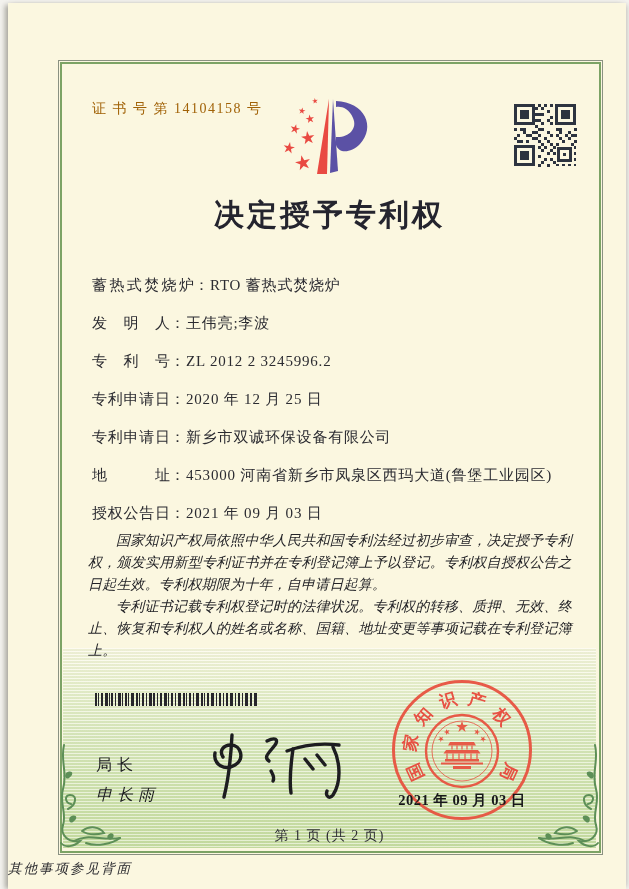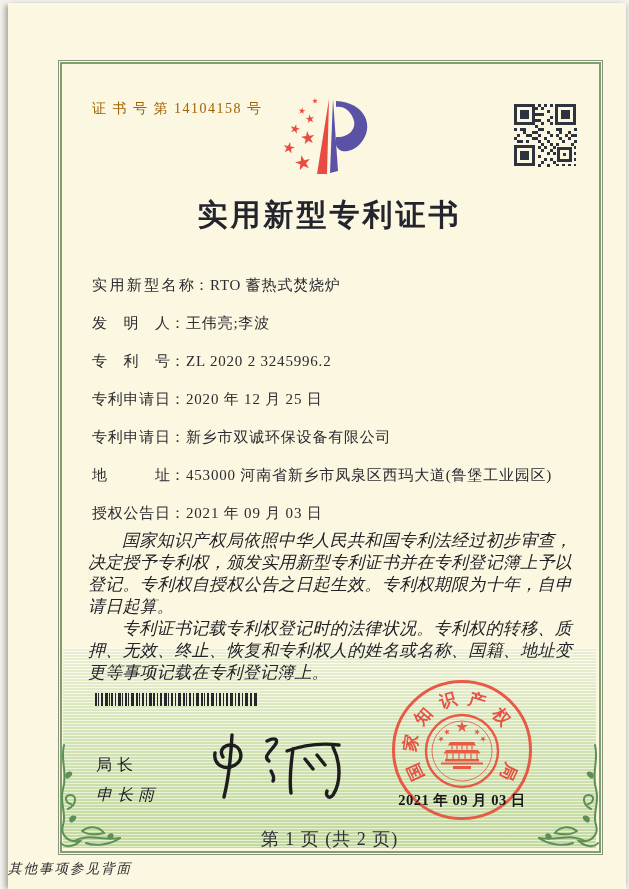--- a/index.html
+++ b/index.html
@@ -43,42 +43,42 @@
   .r0{top:273px}.r1{top:311px}.r2{top:349px}.r3{top:387px}
   .r4{top:425px}.r5{top:463px}.r6{top:501px}
   .frow2{position:absolute;left:317px;top:501px;white-space:nowrap;font-size:15px;color:#2b2b31;z-index:3;}
   .flabel{display:inline-block;width:78px;text-align:justify;text-align-last:justify;vertical-align:top;}
   .flabel.wide{width:102px;}
   .flabel.w76{width:76px;}
   .fcolon{display:inline-block;width:11px;margin-right:5px;}
   .fvalue{letter-spacing:.8px;}
   
   .paras{left:80px;top:527px;width:484px;z-index:3;}
-  .paras p{margin:0;font-size:17px;line-height:22px;text-align:justify;text-indent:2em;
+  .paras p{margin:0;font-size:14px;line-height:22px;text-align:justify;text-indent:2em;
     color:#232327;font-style:italic;font-weight:500;letter-spacing:.2px;}
   
   .barcode{left:87px;top:690px;width:162px;height:13px;z-index:3;}
   .signer{font-family:"Liberation Sans","DejaVu Sans",sans-serif;font-size:16px;
     letter-spacing:5px;font-weight:500;color:#1a1a1e;z-index:3;margin-top:21px;}
   .signer-title{left:88px;top:731px;}
   .signer-name{left:88px;top:761px;font-style:italic;}
   .signature{left:197px;top:702px;width:148px;height:97px;z-index:3;}
   .seal{
     left:384px;top:677px;width:134px;height:134px;border-radius:50%;
     border:3px solid #e8503e;z-index:3;opacity:.93;
   }
   .seal-ch{
     position:absolute;left:50%;top:50%;width:20px;height:20px;margin-left:-10px;margin-top:-10px;
     text-align:center;font-size:17px;font-weight:700;color:#e8463a;line-height:20px;
     transform:rotate(var(--a)) translateY(-51px);
   }
   .emblem{position:absolute;left:50%;top:50%;width:78px;height:78px;margin:-38px 0 0 -39px;}
   .seal-date{left:386px;top:788px;width:136px;text-align:center;font-size:14.5px;
     font-weight:600;color:#17171a;letter-spacing:.5px;z-index:4;}
-  .page-indicator{left:50px;top:824px;width:543px;text-align:center;font-size:18px;
+  .page-indicator{left:50px;top:824px;width:543px;text-align:center;font-size:14px;
     color:#2f2f35;letter-spacing:1px;z-index:3;}
   .back-note{left:0;top:857px;width:626px;font-size:13.5px;font-style:italic;
     color:#2c2c30;letter-spacing:2px;z-index:3;}
   .orn{z-index:2;}
   .orn-left{left:50px;top:740px;width:66px;height:106px;}
   .orn-right{left:527px;top:740px;width:66px;height:106px;transform:scaleX(-1);}
 </style>
 </head>
 <body>
 
@@ -159,30 +159,30 @@
     <rect x="50" y="50" width="3" height="3" fill="#2d3440"></rect>
     <path fill="#2d3440" d="M25 1h3v3h-3z M31 1h3v3h-3z M37 1h3v3h-3z M28 4h3v3h-3z M34 7h3v3h-3z M25 10h6v3h-6z M37 13h3v3h-3z M25 16h3v3h-3z M34 16h3v3h-3z M28 19h3v3h-3z M37 19h3v3h-3z
       M22 4h3v3h-3z M22 10h3v3h-3z M22 16h3v3h-3z M22 22h3v3h-3z M22 28h3v3h-3z M22 34h3v3h-3z
       M1 25h3v3h-3z M7 25h6v3h-6z M13 31h3v3h-3z M4 31h3v3h-3z M10 28h3v3h-3z M16 31h3v3h-3z M1 34h3v3h-3z M7 37h3v3h-3z M13 37h3v3h-3z M4 37h3v3h-3z M19 28h3v3h-3z M19 34h3v3h-3z
       M25 25h6v3h-6z M34 28h3v3h-3z M25 31h3v3h-3z M37 31h3v3h-3z M31 34h3v3h-3z M25 37h3v3h-3z M34 37h3v3h-3z M37 40h3v3h-3z M28 40h3v3h-3z
       M43 25h6v3h-6z M55 28h3v3h-3z M61 25h3v3h-3z M46 28h3v3h-3z M52 31h3v3h-3z M58 31h3v3h-3z M43 31h3v3h-3z M61 31h3v3h-3z M46 34h3v3h-3z M55 34h3v3h-3z M61 37h3v3h-3z M43 40h3v3h-3z M49 37h3v3h-3z M58 40h3v3h-3z
       M25 43h3v3h-3z M31 43h3v3h-3z M37 46h3v3h-3z M28 46h3v3h-3z M34 49h3v3h-3z M25 52h3v3h-3z M31 55h3v3h-3z M37 55h3v3h-3z M28 58h3v3h-3z M25 61h3v3h-3z M34 61h3v3h-3z M40 58h3v3h-3z M40 49h3v3h-3z M40 43h3v3h-3z
       M61 43h2v3h-2z M61 49h2v3h-2z M43 61h3v2h-3z M49 61h3v2h-3z M55 61h3v2h-3z M61 55h2v3h-2z M61 61h2v2h-2z"></path>
   </svg>
 
-  <div class="abs title">实用新型专利证书</div>
+  <div class="abs title">决定授予专利权</div>
 
   <div class="frow r0">
-    <span class="flabel wide">实用新型名称</span><span class="fcolon">：</span><span class="fvalue">RTO 蓄热式焚烧炉</span>
+    <span class="flabel wide">蓄热式焚烧炉</span><span class="fcolon">：</span><span class="fvalue">RTO 蓄热式焚烧炉</span>
   </div>
   <div class="frow r1">
     <span class="flabel">发明人</span><span class="fcolon">：</span><span class="fvalue">王伟亮;李波</span>
   </div>
   <div class="frow r2">
-    <span class="flabel">专利号</span><span class="fcolon">：</span><span class="fvalue">ZL 2020 2 3245996.2</span>
+    <span class="flabel">专利号</span><span class="fcolon">：</span><span class="fvalue">ZL 2012 2 3245996.2</span>
   </div>
   <div class="frow r3">
     <span class="flabel">专利申请日</span><span class="fcolon">：</span><span class="fvalue">2020 年 12 月 25 日</span>
   </div>
   <div class="frow r4">
     <span class="flabel">专利申请日</span><span class="fcolon">：</span><span class="fvalue">新乡市双诚环保设备有限公司</span>
   </div>
   <div class="frow r5">
     <span class="flabel">地址</span><span class="fcolon">：</span><span class="fvalue">453000 河南省新乡市凤泉区西玛大道(鲁堡工业园区)</span>
   </div>

